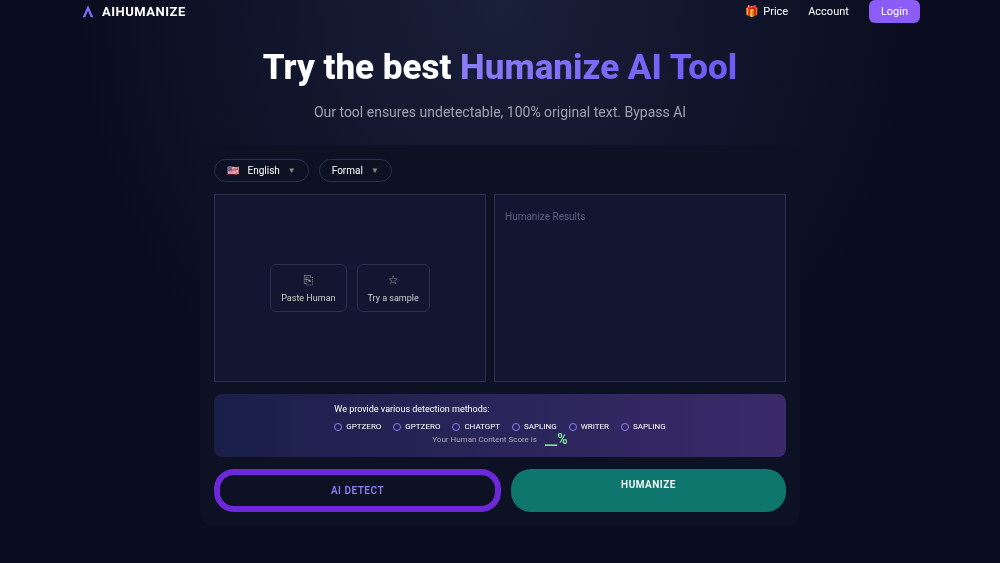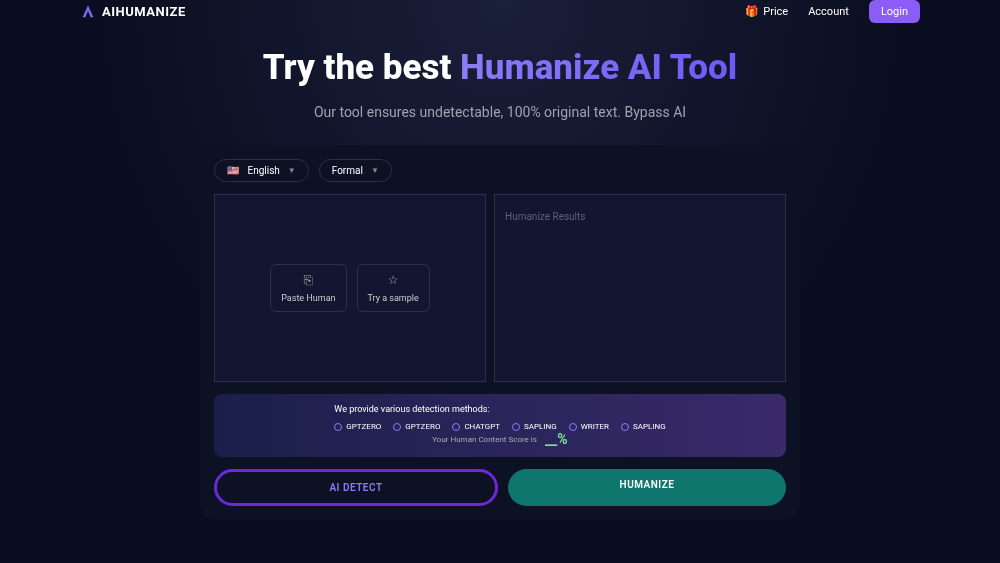--- a/index.html
+++ b/index.html
@@ -198,21 +198,21 @@
       flex: 1;
       padding: 10px;
       border-radius: 20px;
       text-align: center;
       font-size: 10px;
       font-weight: 600;
       cursor: pointer;
       letter-spacing: 0.5px;
     }
     .btn-detect {
-      border: 3px solid #6d28d9;
+      border: 6px solid #6d28d9;
       color: #8b7cf6;
     }
     .btn-humanize {
       background: #0f766e;
       color: #fff;
     }
   </style>
 </head>
 <body>
 

